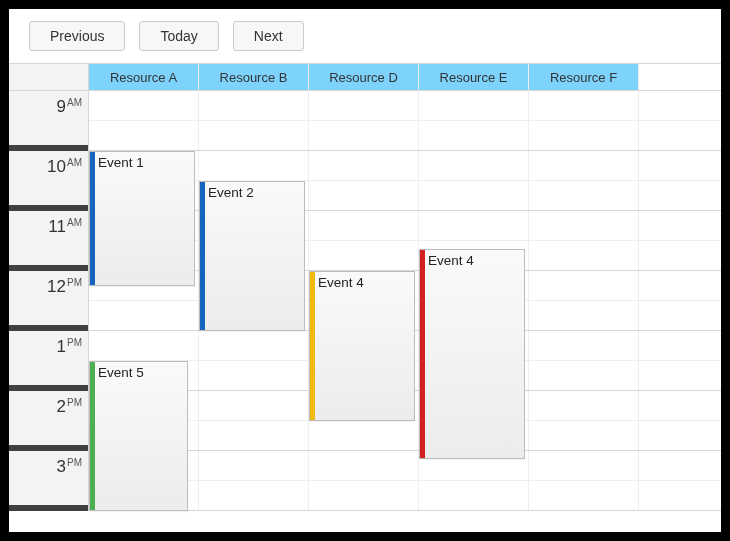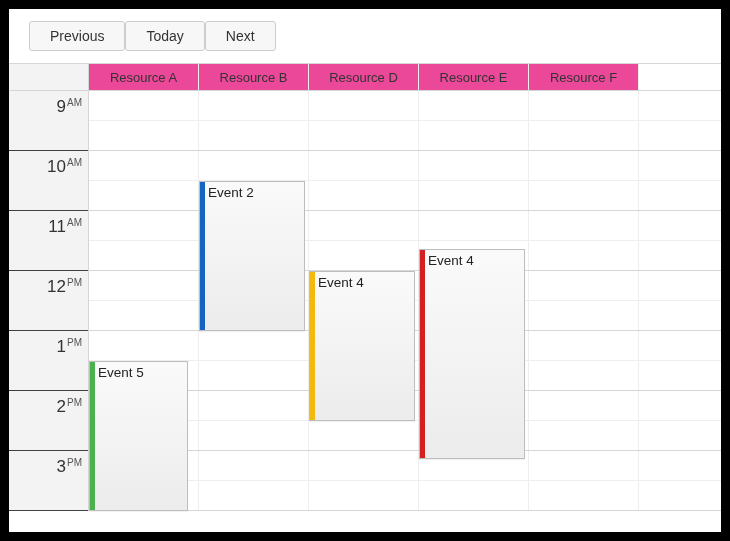--- a/index.html
+++ b/index.html
@@ -10,20 +10,21 @@
   }
   .app {
     background: #fff;
     width: 712px;
     height: 523px;
     overflow: hidden;
     position: relative;
   }
   .toolbar {
     display: flex;
+    gap: 14px;
     padding: 12px 14px 12px 20px;
   }
   .btn {
     background: #f7f7f7;
     border: 1px solid #ccc;
     border-radius: 3px;
     font-size: 14px;
     color: #333;
     height: 30px;
     padding: 0 20px;
@@ -48,35 +49,35 @@
   }
   .col-head {
     flex: 0 0 110px;
     width: 110px;
     border-right: 1px solid #eee;
     font-size: 13px;
     color: #333;
     display: flex;
     align-items: center;
     justify-content: center;
-    background: #ec4899;
+    background: #7dd3fc;
   }
   .body {
     display: flex;
     position: relative;
   }
   .time-gutter {
     width: 80px;
     flex: 0 0 80px;
     border-right: 1px solid #d6d6d6;
     background: #f3f3f3;
   }
   .hour-cell {
     height: 60px;
-    border-bottom: 1px solid #404040;
+    border-bottom: 6px solid #404040;
     position: relative;
     text-align: right;
     padding-right: 6px;
   }
   .hour-cell .num {
     font-size: 17px;
     color: #333;
     display: inline-block;
     margin-top: 6px;
   }
@@ -257,20 +258,21 @@
             <div class="grid-cell"></div>
           </div>
           <div class="grid-row hour">
             <div class="grid-cell"></div>
             <div class="grid-cell"></div>
             <div class="grid-cell"></div>
             <div class="grid-cell"></div>
             <div class="grid-cell"></div>
             <div class="grid-cell"></div>
           </div>
+          <div class="event" style="top: 60px; height: 135px; left: 0px; width: 106px;"><div class="bar" style="background: rgb(21, 101, 192);"></div><span>Event 1</span></div>
           <div class="event" style="top: 90px; height: 150px; left: 110px; width: 106px;"><div class="bar" style="background: rgb(21, 101, 192);"></div><span>Event 2</span></div>
           <div class="event" style="top: 180px; height: 150px; left: 220px; width: 106px;"><div class="bar" style="background: rgb(242, 185, 15);"></div><span>Event 4</span></div>
           <div class="event" style="top: 158px; height: 210px; left: 330px; width: 106px;"><div class="bar" style="background: rgb(211, 32, 32);"></div><span>Event 4</span></div>
           <div class="event" style="top: 270px; height: 150px; left: 0px; width: 99px;"><div class="bar" style="background: rgb(76, 175, 80);"></div><span>Event 5</span></div>
         </div>
     </div>
   </div>
 
 </div>
 

